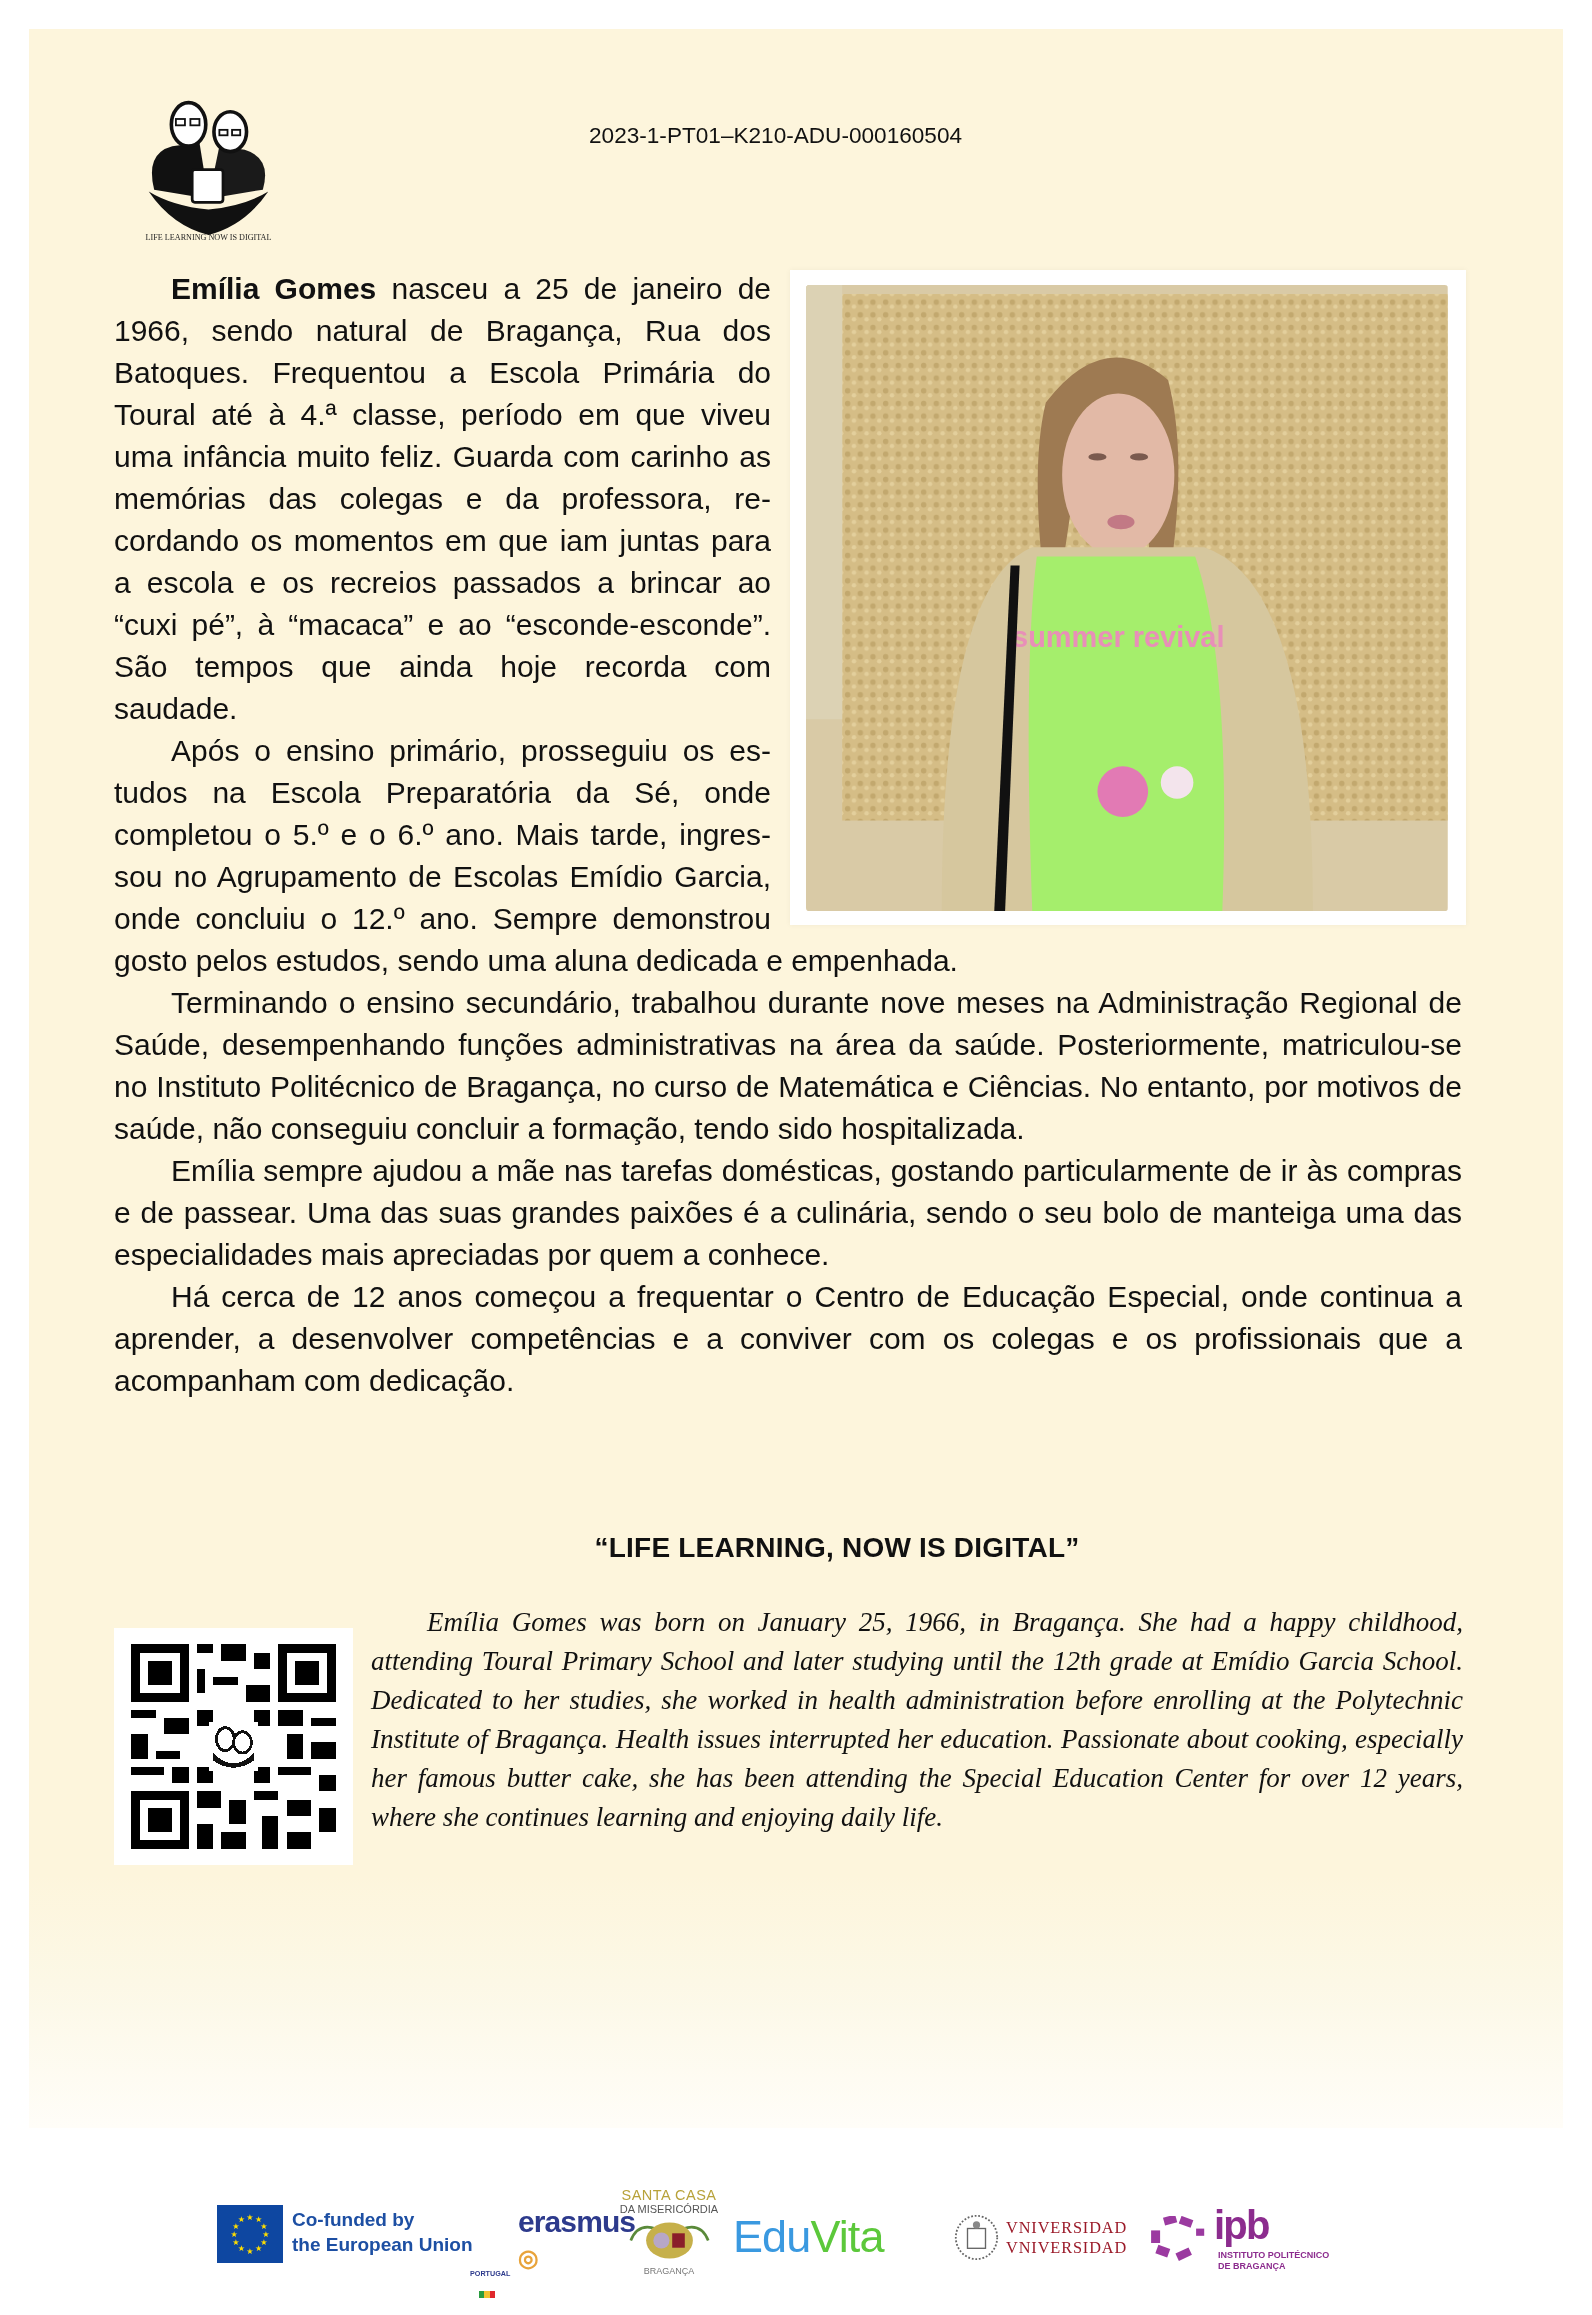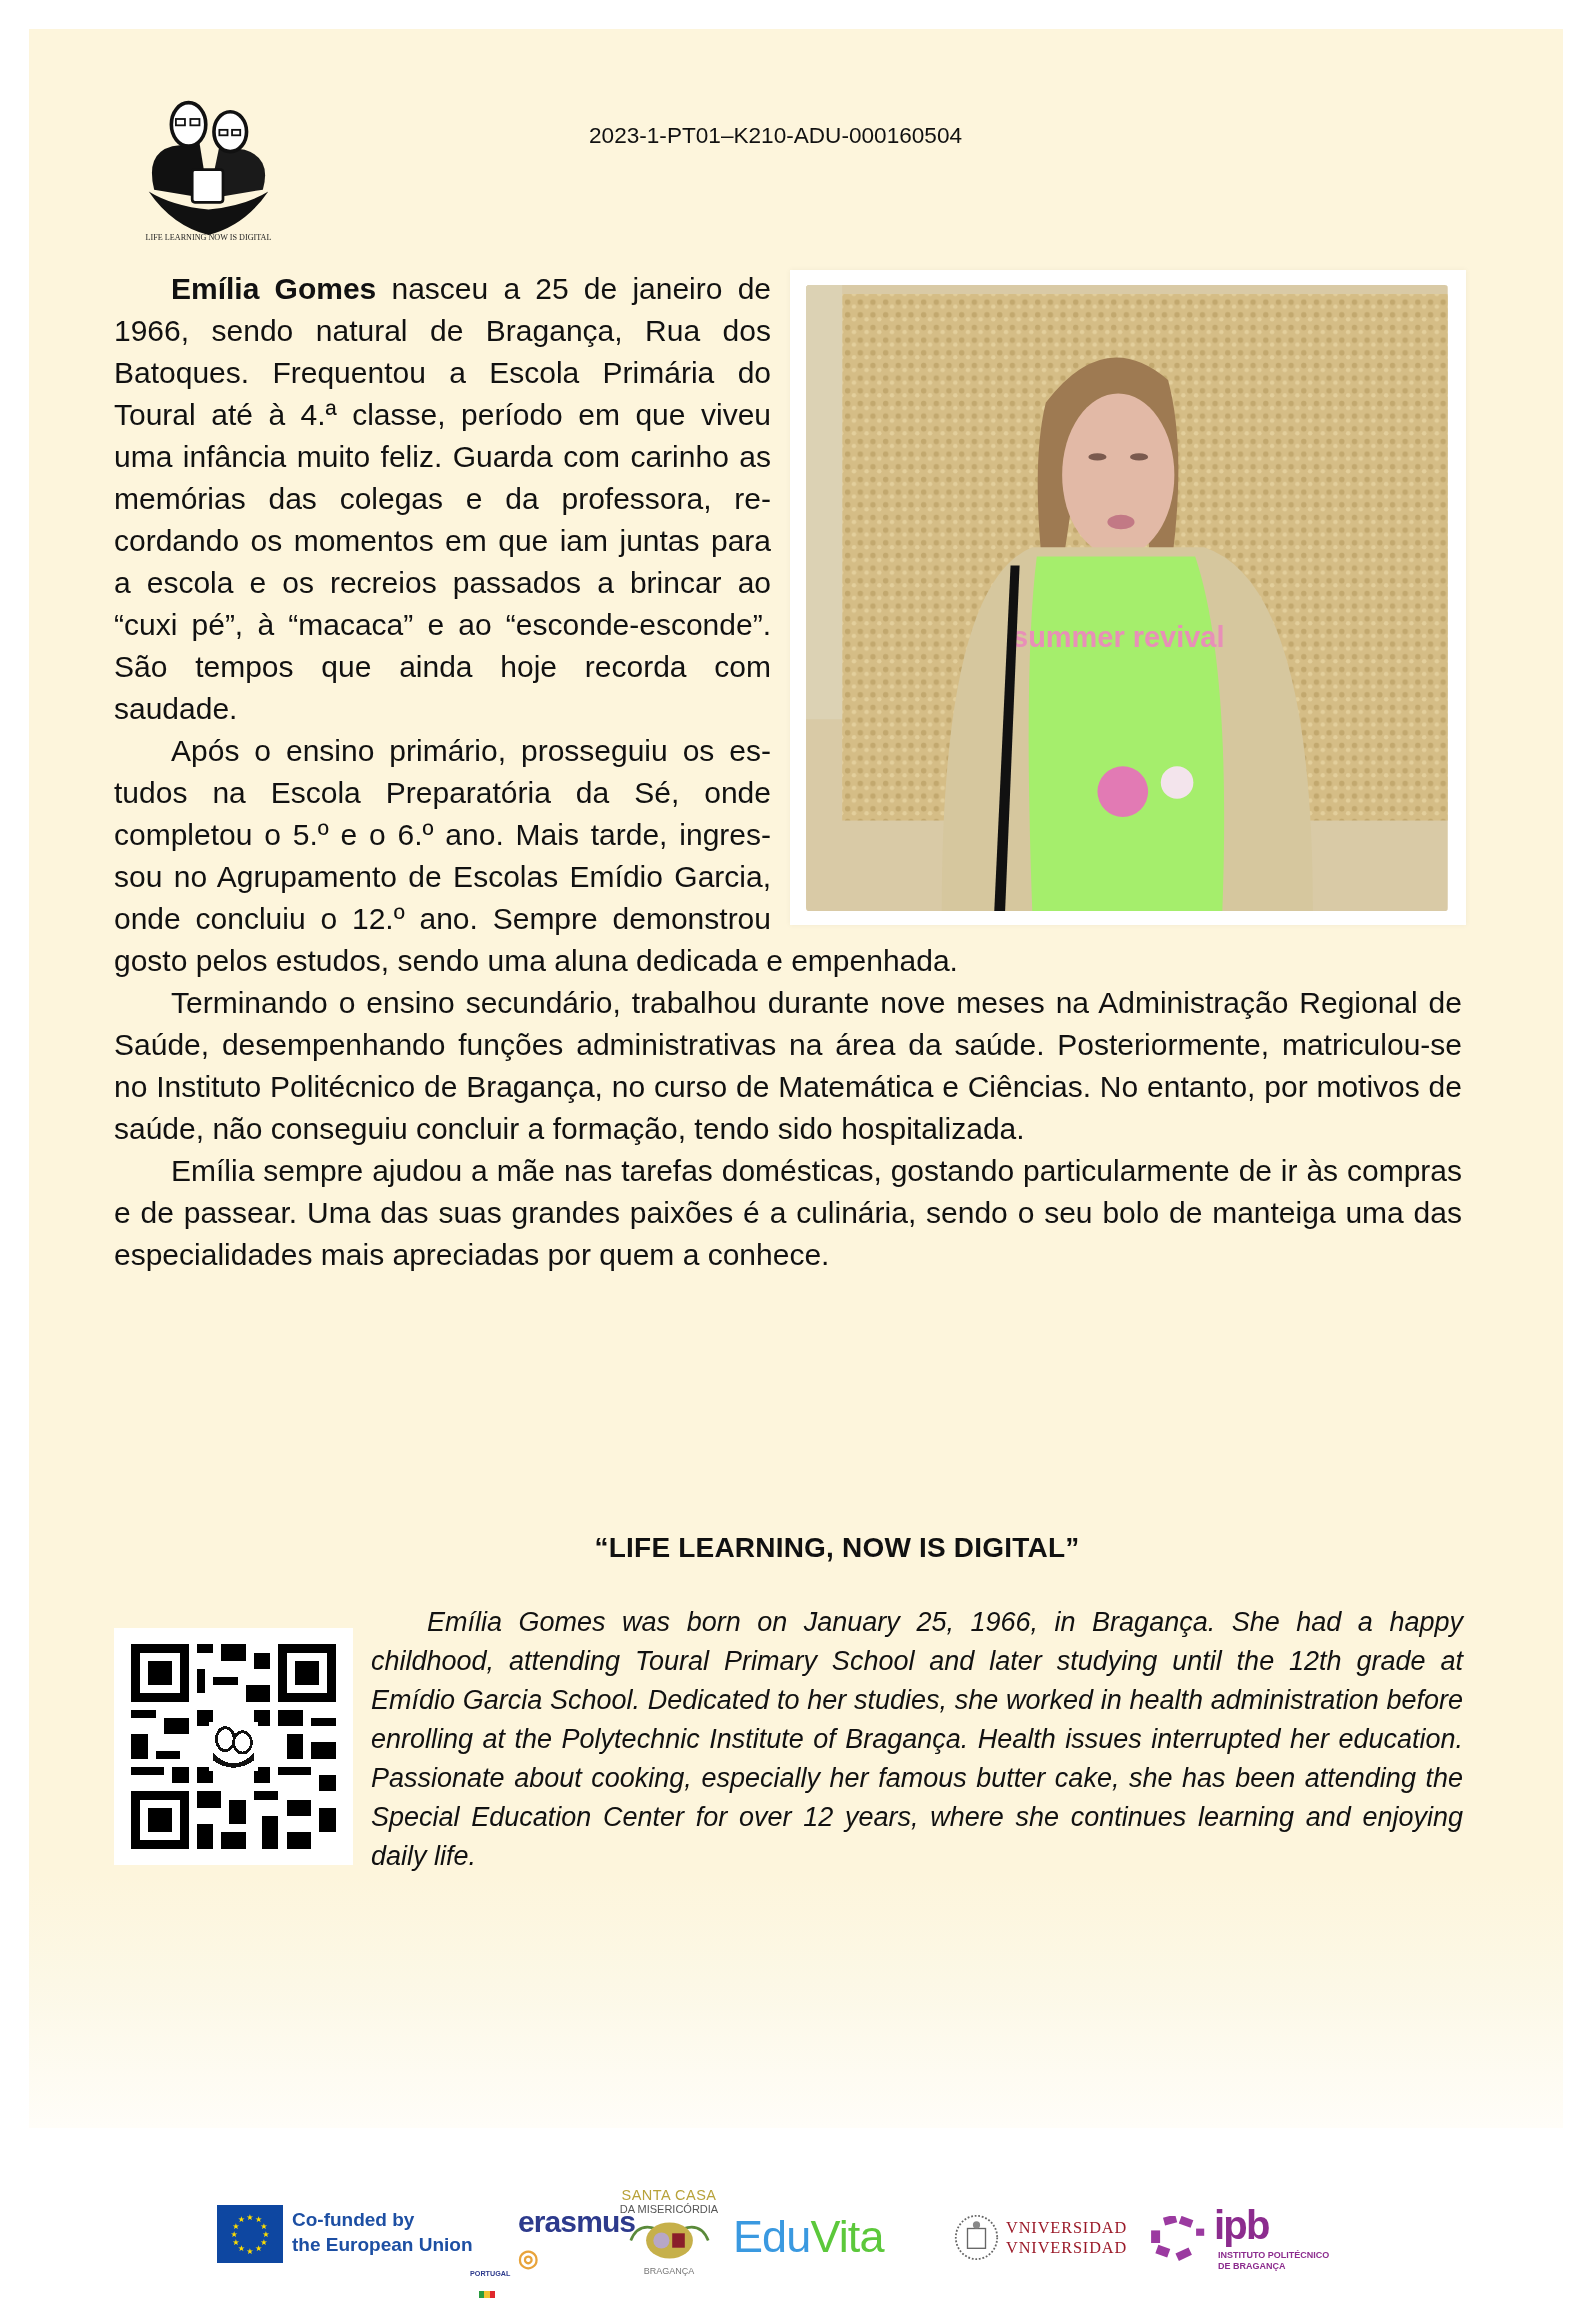--- a/index.html
+++ b/index.html
@@ -45,21 +45,21 @@
     font-size: 28px; font-weight: bold; letter-spacing: 0.2px; margin-left: 41px;
   }
   .qr-box {
     position: absolute; left: 114px; top: 1628px; width: 239px; height: 237px;
     background: #fff;
   }
   .en-text {
     position: absolute; left: 371px; top: 1603px; width: 1092px;
     font-size: 27px; line-height: 39px; font-style: italic; text-align: justify;
   }
-  .en-text p { margin: 0; text-indent: 56px; }
+  .en-text p { margin: 0; text-indent: 56px; font-family: Liberation Serif, serif; }
   .eu-flag { position: absolute; left: 217px; top: 2205px; width: 66px; height: 58px; background: #0e47a1; }
   .eu-text { position: absolute; left: 292px; top: 2207px; font-size: 19px; font-weight: bold; color: #1d4fa3; line-height: 25px; }
   .erasmus { position: absolute; left: 470px; top: 2205px; width: 136px; }
   .erasmus-word { font-size: 30px; font-weight: bold; color: #2d3a8c; letter-spacing: -0.9px; margin-left: 48px; }
   .erasmus-sub { font-size: 7.2px; font-weight: bold; color: #2d3a8c; margin-top: -3.6px; }
   .erasmus-sub2 { font-size: 6.3px; color: #39a; margin-top: 12.7px; padding-left: 9px; }
   .santa { position: absolute; left: 619px; top: 2187px; width: 100px; text-align: center; }
   .santa-1 { font-size: 14.5px; color: #b8a23a; letter-spacing: 0.5px; }
   .santa-2 { font-size: 11px; color: #555; }
   .santa-crest { margin: 2.7px auto 0; width: 81px; height: 45px; }
@@ -128,20 +128,21 @@
     </svg>
   </div>
 </div>
 
 <div class="body-text">
   <div class="float-spacer"></div>
   <p><span class="bold-name">Emília Gomes</span><span> nasceu a 25 de janeiro de 1966, sendo natural de Bragança, Rua dos Batoques. Frequentou a Escola Primária do Toural até à 4.ª classe, período em que viveu uma infância muito feliz. Guarda com carinho as memórias das colegas e da professora, re­cordando os momentos em que iam juntas para a escola e os recreios passados a brincar ao “cuxi pé”, à “macaca” e ao “esconde-es­conde”. São tempos que ainda hoje recorda com saudade.</span></p>
   <p>Após o ensino primário, prosseguiu os es­tudos na Escola Preparatória da Sé, onde completou o 5.º e o 6.º ano. Mais tarde, ingres­sou no Agrupamento de Escolas Emídio Gar­cia, onde concluiu o 12.º ano. Sempre de­monstrou gosto pelos estudos, sendo uma aluna dedicada e empenhada.</p>
   <p>Terminando o ensino secundário, trabalhou durante nove meses na Administração Regional de Saúde, desempenhando funções administrativas na área da saúde. Posteriormente, matri­culou-se no Instituto Politécnico de Bragança, no curso de Matemática e Ciências. No entanto, por motivos de saúde, não conseguiu concluir a formação, tendo sido hospitalizada.</p>
   <p>Emília sempre ajudou a mãe nas tarefas domésticas, gostando particularmente de ir às compras e de passear. Uma das suas grandes paixões é a culinária, sendo o seu bolo de man­teiga uma das especialidades mais apreciadas por quem a conhece.</p>
+  <p>Há cerca de 12 anos começou a frequentar o Centro de Educação Especial, onde continua a aprender, a desenvolver competências e a conviver com os colegas e os profissionais que a acompanham com dedicação.</p>
 </div>
 
 <div class="en-title">“LIFE LEARNING, NOW IS DIGITAL”</div>
 
 <div class="qr-box">
   <svg width="239" height="237" viewBox="0 0 29 29" shape-rendering="crispEdges">
     <rect width="29" height="29" fill="#fff"></rect>
     <g fill="#000">
       <rect x="2" y="2" width="7" height="7"></rect>
         <rect x="3" y="3" width="5" height="5" fill="#fff"></rect>

